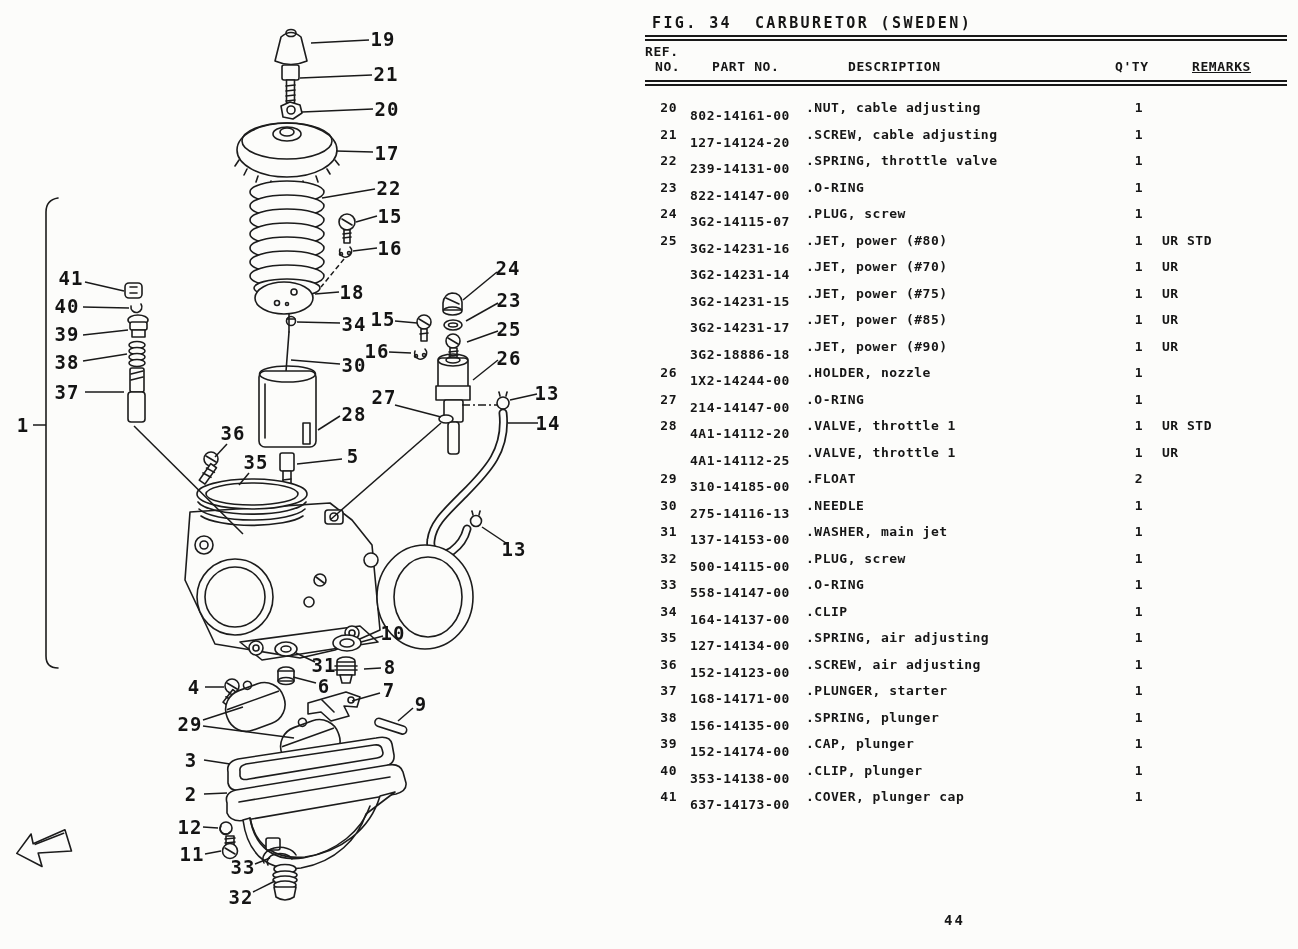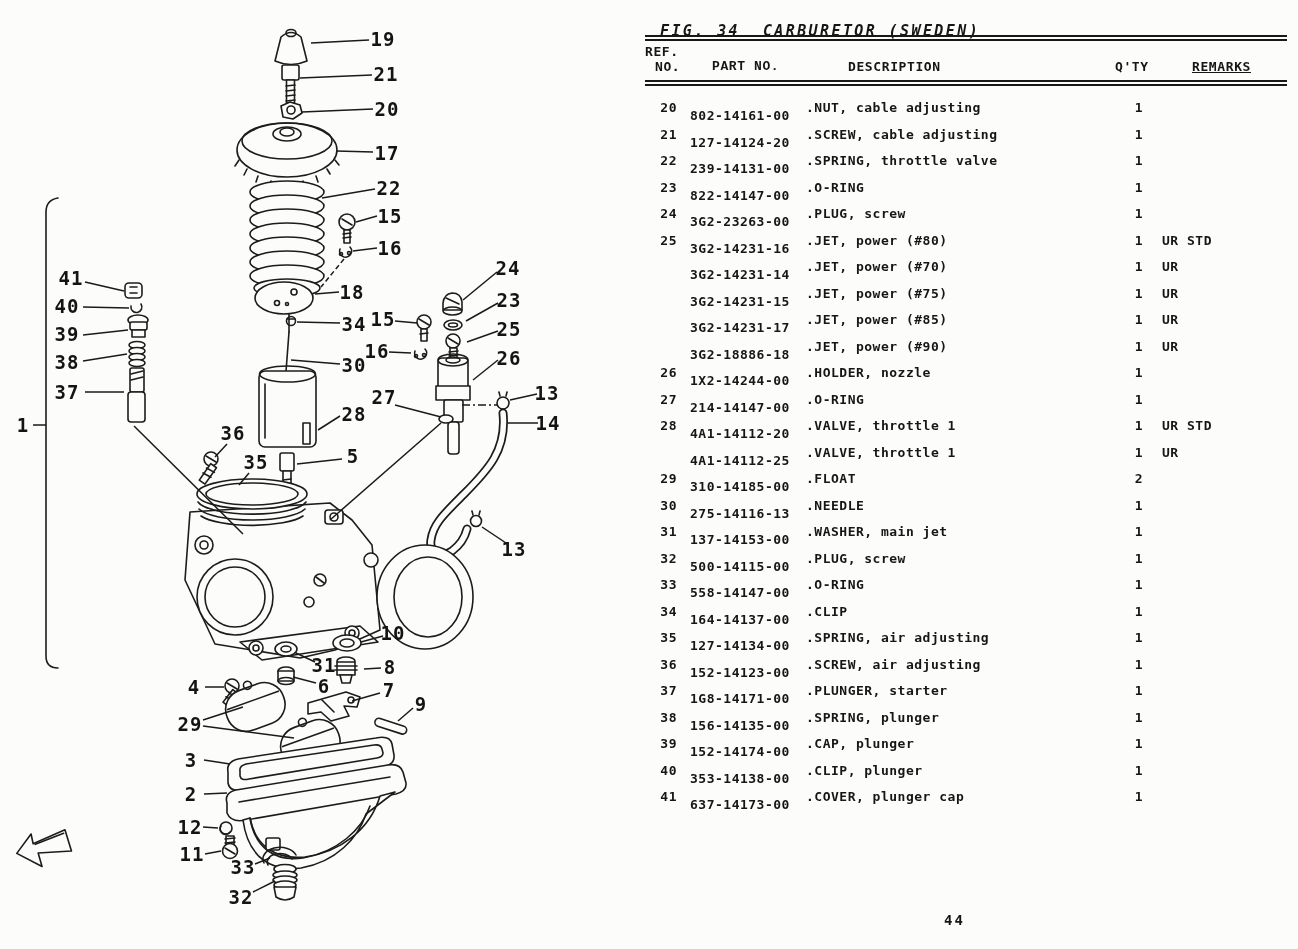--- a/index.html
+++ b/index.html
@@ -10,32 +10,32 @@
   }
   svg{position:absolute;left:0;top:0;}
   svg .part{stroke:#1c1c1c;stroke-width:1.6;fill:none;stroke-linecap:round;stroke-linejoin:round;}
   svg .partf{stroke:#1c1c1c;stroke-width:1.6;fill:#fcfcfa;stroke-linecap:round;stroke-linejoin:round;}
   svg .leader{stroke:#1a1a1a;stroke-width:1.5;fill:none;}
   svg text.callout{font-family:"DejaVu Sans Mono","Liberation Mono",monospace;
     font-size:19px;font-weight:bold;fill:#141414;letter-spacing:1px;}
   svg text.fwd{font-family:"DejaVu Sans Mono","Liberation Mono",monospace;
     font-size:13px;font-weight:bold;font-style:italic;fill:#141414;}
   .table-panel{position:absolute;left:645px;top:0;width:648px;height:949px;}
-  .fig-title{position:absolute;left:3px;top:10px;margin:12px;font-size:15px;font-weight:bold;
-    letter-spacing:2.4px;white-space:pre;font-style:italic;}
+  .fig-title{position:absolute;left:3px;top:10px;margin:4px;font-size:15px;font-weight:bold;
+    letter-spacing:2.4px;white-space:pre;}
   .dblrule{position:absolute;left:0;right:6px;height:6px;}
   .dblrule .l1{height:2px;background:#181818;}
   .dblrule .l2{height:2px;background:#181818;margin-top:2px;}
   .rule-title{top:35px;}
   .rule-head{top:80px;}
   .thead{position:absolute;left:0;top:44px;right:0;height:36px;font-size:13px;font-weight:bold;letter-spacing:.6px;}
   .thead span{position:absolute;white-space:pre;}
   .h-ref1{left:0;top:0;}
   .h-ref2{left:10px;top:15px;}
-  .h-part{left:67px;top:15px;font-family:Liberation Mono, monospace;}
+  .h-part{left:67px;top:15px;}
   .h-desc{left:203px;top:15px;}
   .h-qty{left:470px;top:15px;}
   .h-rem{left:547px;top:15px;text-decoration:underline;}
   .rows{position:absolute;left:0;top:92px;right:0;}
   .prow{display:grid;grid-template-columns:32px 129px 322px 22px 1fr;height:26.5px;
     align-items:center;font-size:13px;font-weight:bold;letter-spacing:.5px;white-space:pre;}
   .c-ref{text-align:right;}
   .c-part{padding-left:13px;margin-top:16px;}
   .c-qty{text-align:center;}
   .c-rem{padding-left:12px;}
@@ -456,21 +456,21 @@
     <div class="dblrule rule-head">
         <div class="l1"></div>
         <div class="l2"></div>
       </div>
 
     <div class="rows" id="rows">
         <div class="prow"><span class="c-ref">20</span><span class="c-part">802-14161-00</span><span class="c-desc">.NUT, cable adjusting</span><span class="c-qty">1</span><span class="c-rem"></span></div>
         <div class="prow"><span class="c-ref">21</span><span class="c-part">127-14124-20</span><span class="c-desc">.SCREW, cable adjusting</span><span class="c-qty">1</span><span class="c-rem"></span></div>
         <div class="prow"><span class="c-ref">22</span><span class="c-part">239-14131-00</span><span class="c-desc">.SPRING, throttle valve</span><span class="c-qty">1</span><span class="c-rem"></span></div>
         <div class="prow"><span class="c-ref">23</span><span class="c-part">822-14147-00</span><span class="c-desc">.O-RING</span><span class="c-qty">1</span><span class="c-rem"></span></div>
-        <div class="prow"><span class="c-ref">24</span><span class="c-part">3G2-23263-00</span><span class="c-desc">.PLUG, screw</span><span class="c-qty">1</span><span class="c-rem"></span></div>
+        <div class="prow"><span class="c-ref">24</span><span class="c-part">3G2-14115-07</span><span class="c-desc">.PLUG, screw</span><span class="c-qty">1</span><span class="c-rem"></span></div>
         <div class="prow"><span class="c-ref">25</span><span class="c-part">3G2-14231-16</span><span class="c-desc">.JET, power (#80)</span><span class="c-qty">1</span><span class="c-rem">UR STD</span></div>
         <div class="prow"><span class="c-ref"></span><span class="c-part">3G2-14231-14</span><span class="c-desc">.JET, power (#70)</span><span class="c-qty">1</span><span class="c-rem">UR</span></div>
         <div class="prow"><span class="c-ref"></span><span class="c-part">3G2-14231-15</span><span class="c-desc">.JET, power (#75)</span><span class="c-qty">1</span><span class="c-rem">UR</span></div>
         <div class="prow"><span class="c-ref"></span><span class="c-part">3G2-14231-17</span><span class="c-desc">.JET, power (#85)</span><span class="c-qty">1</span><span class="c-rem">UR</span></div>
         <div class="prow"><span class="c-ref"></span><span class="c-part">3G2-18886-18</span><span class="c-desc">.JET, power (#90)</span><span class="c-qty">1</span><span class="c-rem">UR</span></div>
         <div class="prow"><span class="c-ref">26</span><span class="c-part">1X2-14244-00</span><span class="c-desc">.HOLDER, nozzle</span><span class="c-qty">1</span><span class="c-rem"></span></div>
         <div class="prow"><span class="c-ref">27</span><span class="c-part">214-14147-00</span><span class="c-desc">.O-RING</span><span class="c-qty">1</span><span class="c-rem"></span></div>
         <div class="prow"><span class="c-ref">28</span><span class="c-part">4A1-14112-20</span><span class="c-desc">.VALVE, throttle 1</span><span class="c-qty">1</span><span class="c-rem">UR STD</span></div>
         <div class="prow"><span class="c-ref"></span><span class="c-part">4A1-14112-25</span><span class="c-desc">.VALVE, throttle 1</span><span class="c-qty">1</span><span class="c-rem">UR</span></div>
         <div class="prow"><span class="c-ref">29</span><span class="c-part">310-14185-00</span><span class="c-desc">.FLOAT</span><span class="c-qty">2</span><span class="c-rem"></span></div>

